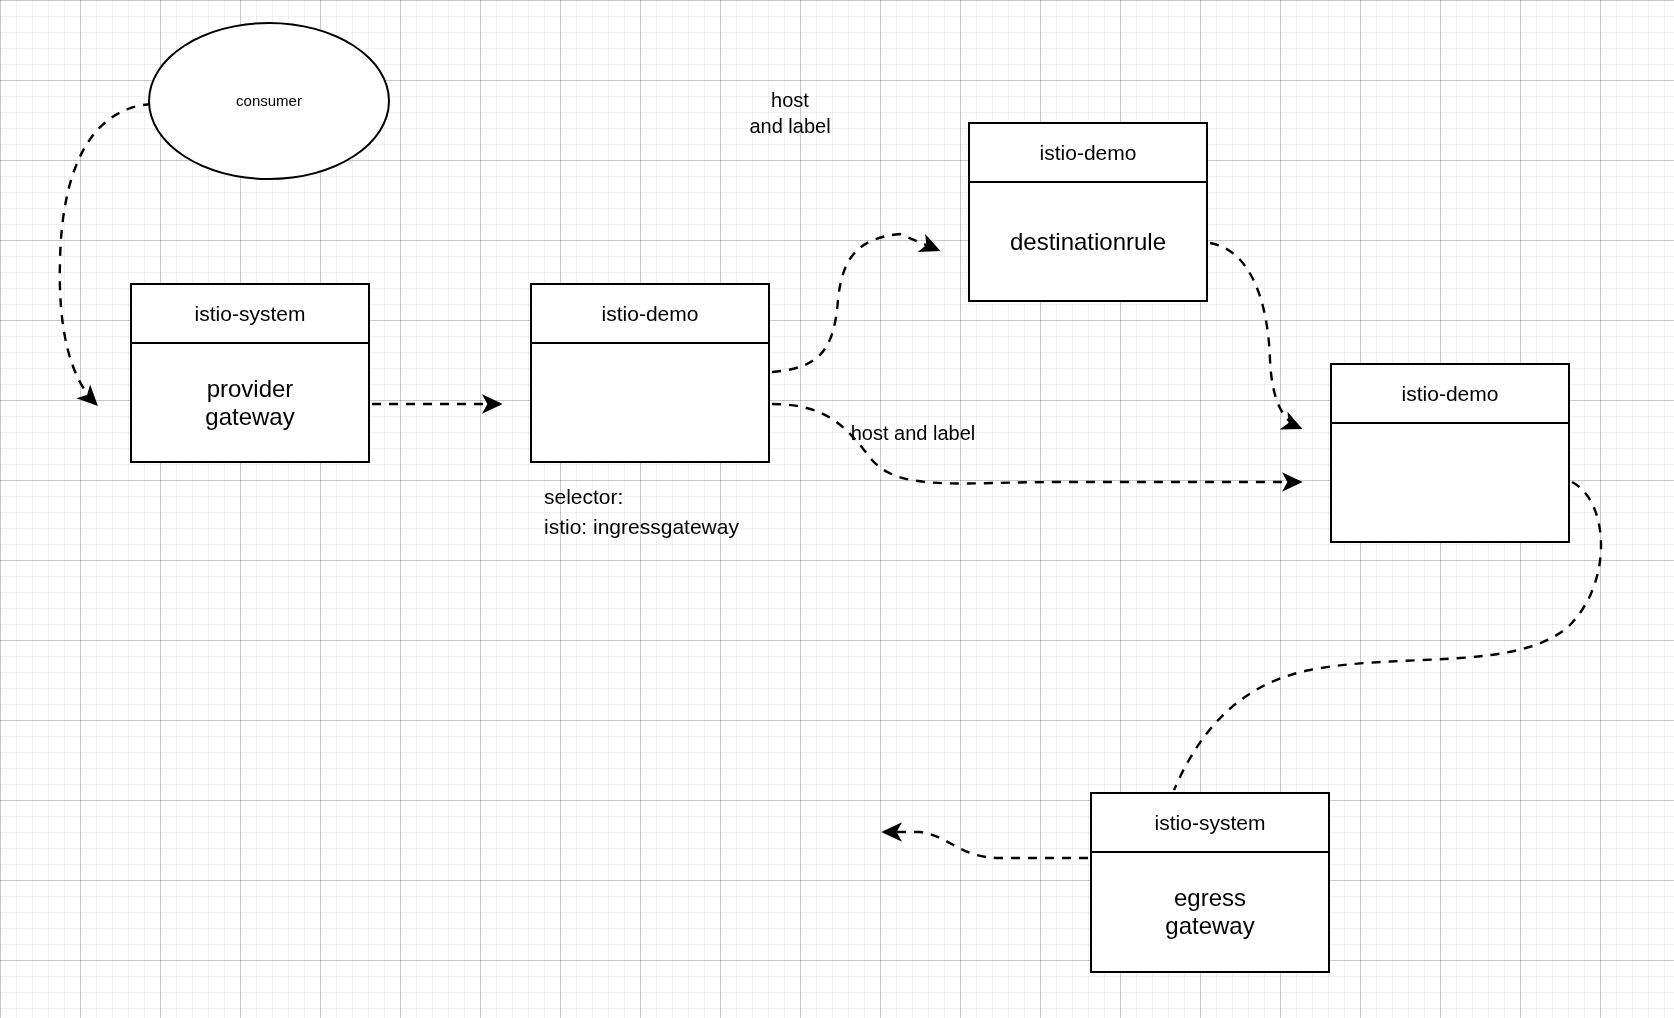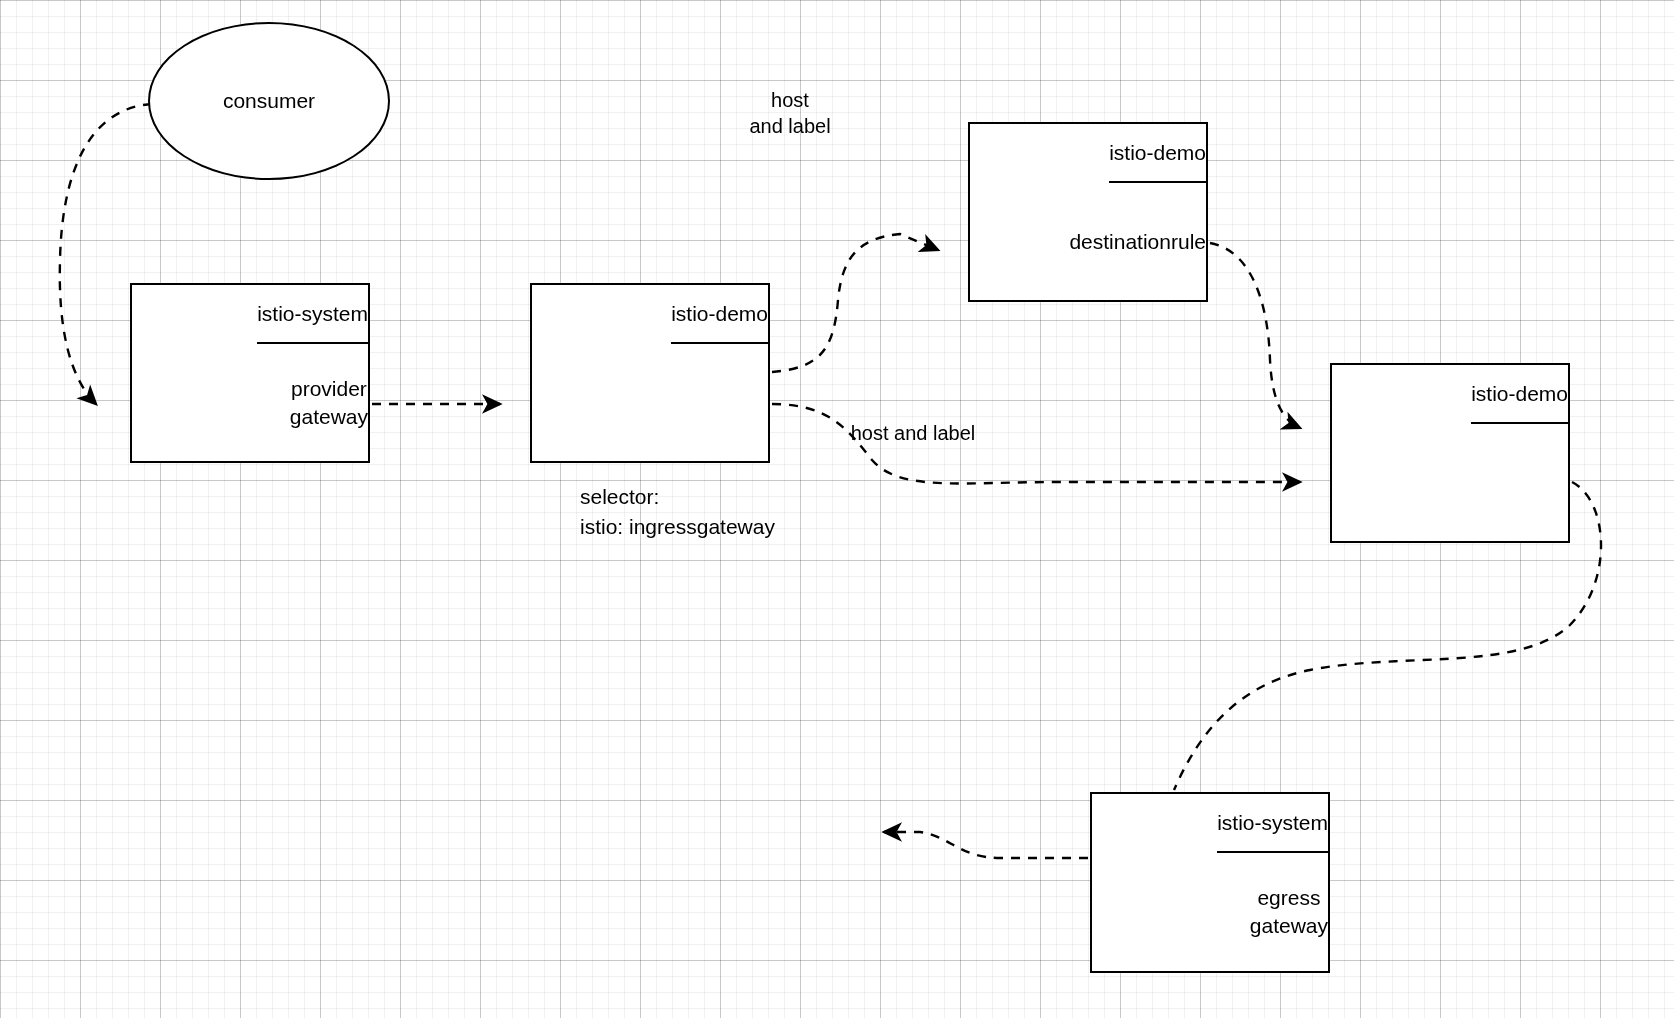--- a/index.html
+++ b/index.html
@@ -31,75 +31,73 @@
     height: 1018px;
     pointer-events: none;
   }
   .node-box {
     position: absolute;
     box-sizing: border-box;
     border: 2.2px solid #000000;
     background: #ffffff;
     display: flex;
     flex-direction: column;
-    align-items: flex-end;
   }
   .node-box .ns {
     box-sizing: border-box;
     height: 59px;
     border-bottom: 2.2px solid #000000;
     display: flex;
     align-items: center;
     justify-content: center;
     font-size: 21px;
     color: #000000;
     white-space: nowrap;
   }
   .node-box .body {
     flex: 1;
     display: flex;
     align-items: center;
     justify-content: center;
     text-align: center;
-    font-size: 21px;
+    font-size: 24px;
     line-height: 28px;
     color: #000000;
     white-space: pre-line;
   }
   .ellipse-node {
     position: absolute;
     box-sizing: border-box;
     border: 2.2px solid #000000;
     border-radius: 50%;
     background: #ffffff;
     display: flex;
     align-items: center;
     justify-content: center;
-    font-size: 21px;
+    font-size: 15px;
     line-height: 28px;
     color: #000000;
     white-space: pre-line;
   }
   .edge-label {
     position: absolute;
     font-size: 20px;
     line-height: 26px;
     color: #000000;
     text-align: center;
     white-space: pre-line;
     background: transparent;
   }
   .note-text {
     position: absolute;
     font-size: 21px;
     line-height: 30px;
     color: #000000;
     white-space: pre-line;
     text-align: left;
-    padding-left: 36px;
   }
 </style>
 </head>
 <body>
 
 <div id="canvas">
 
   <svg class="edges" viewBox="0 0 1674 1018">
     <defs>
       <marker id="arrowEnd" viewBox="0 0 12 12" refX="10" refY="6" markerWidth="9" markerHeight="9" orient="auto-start-reverse">

